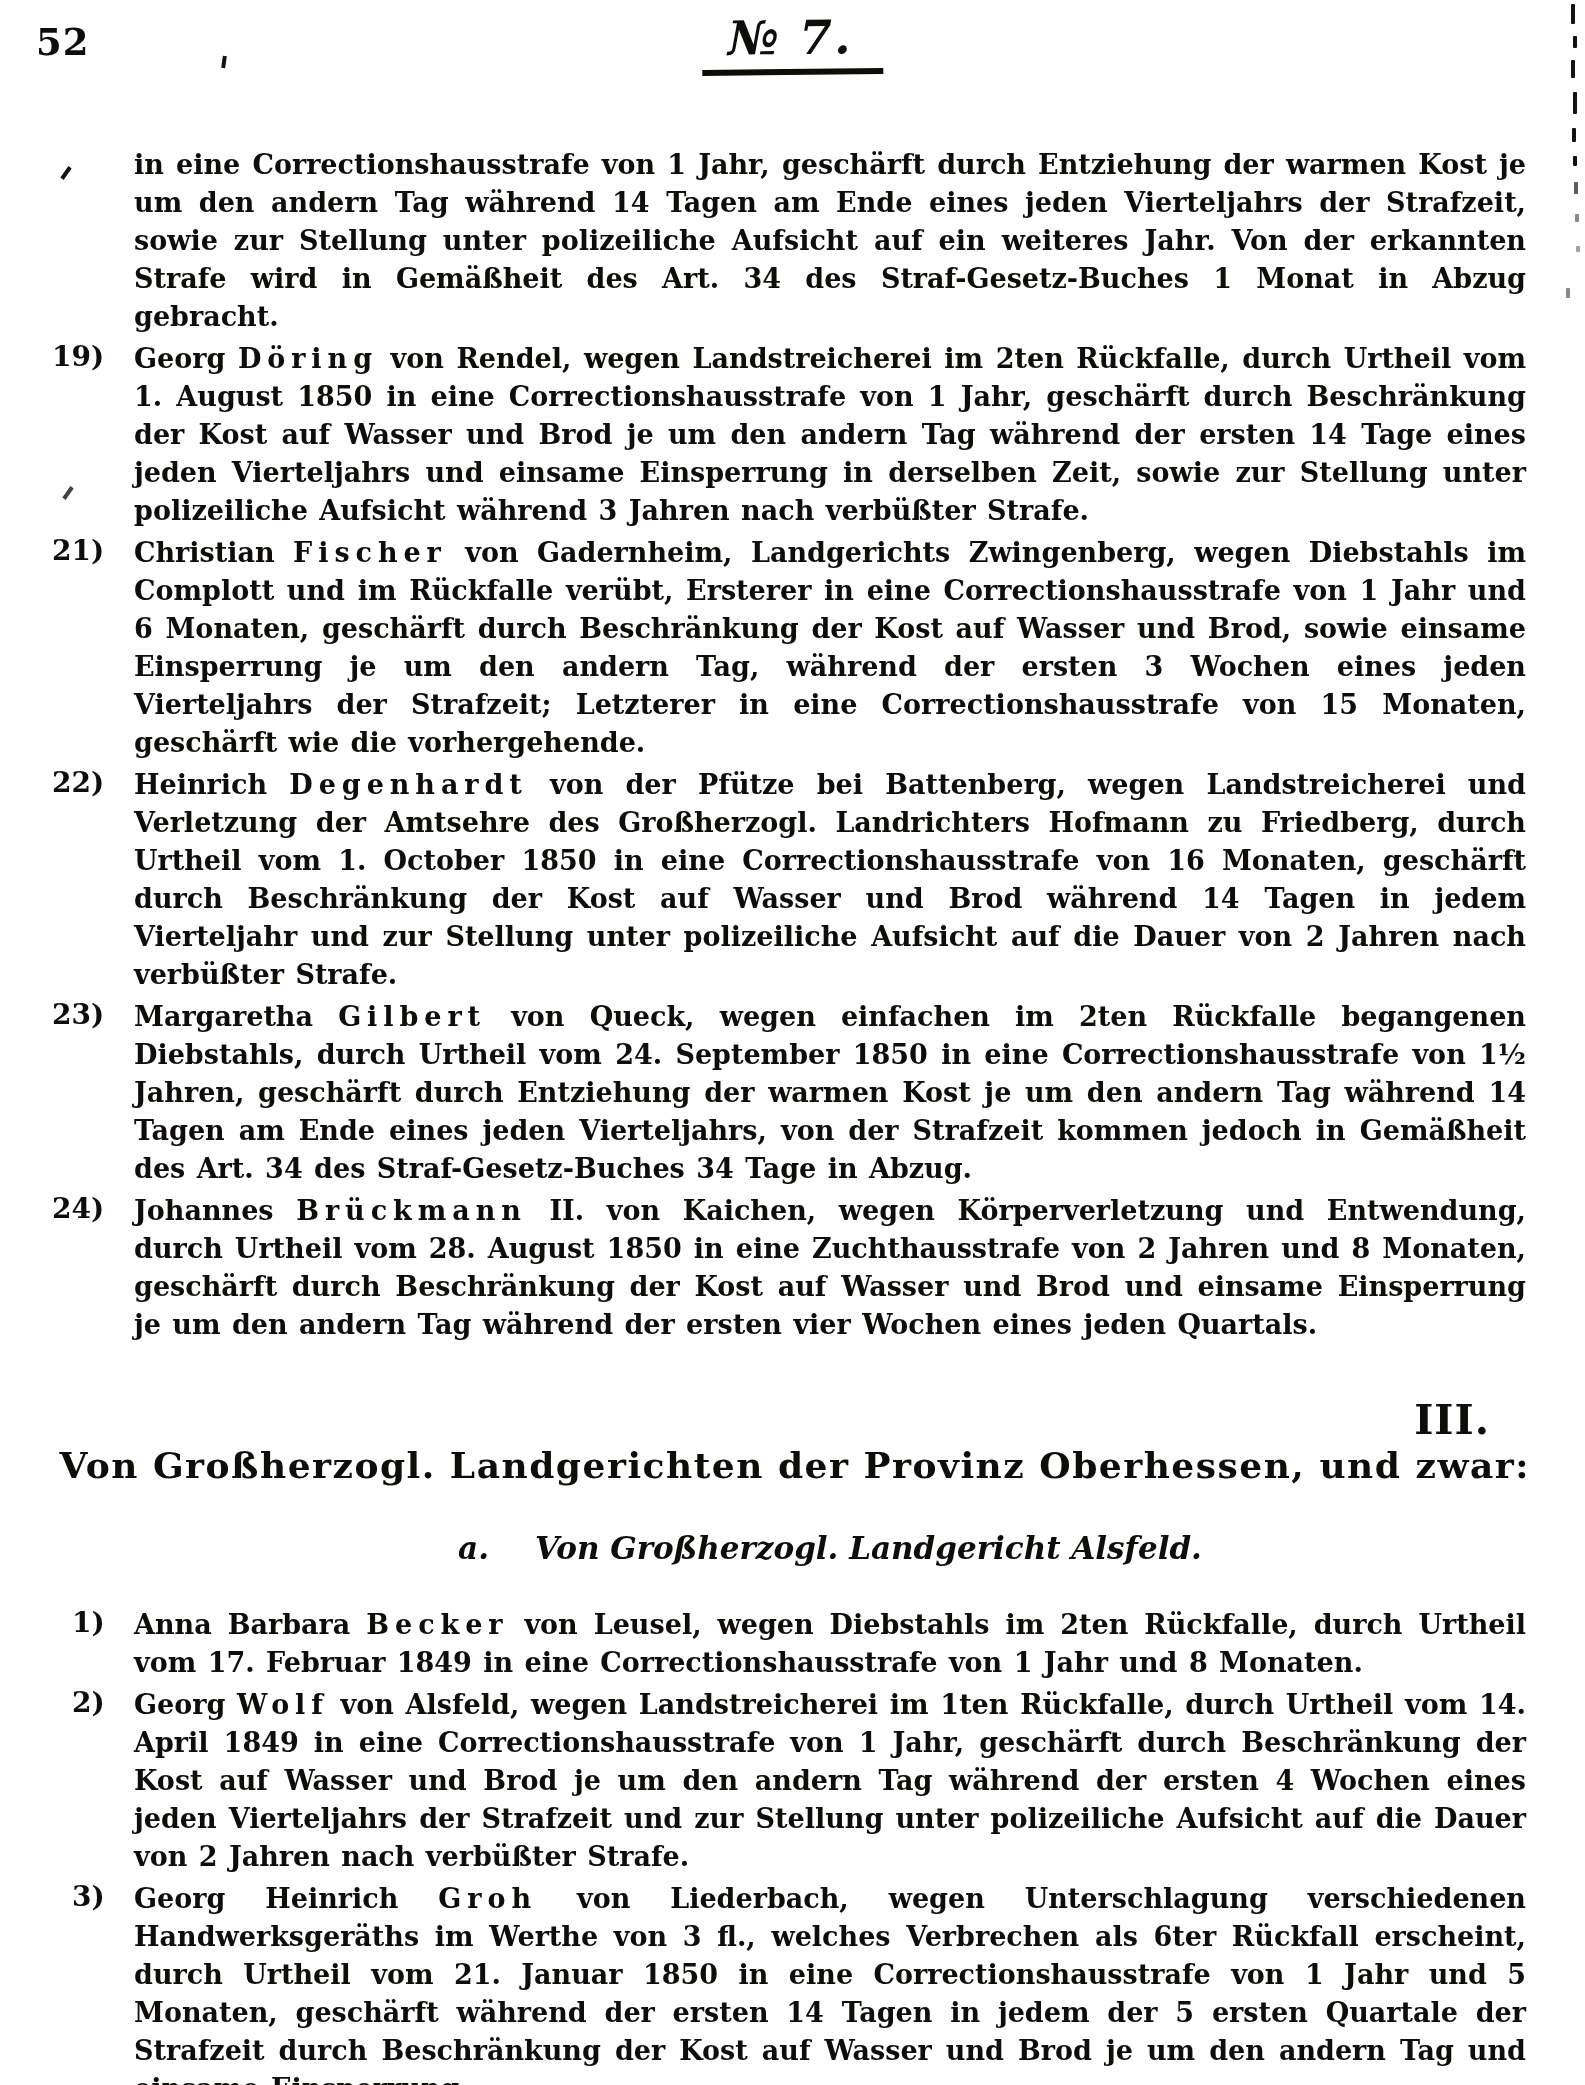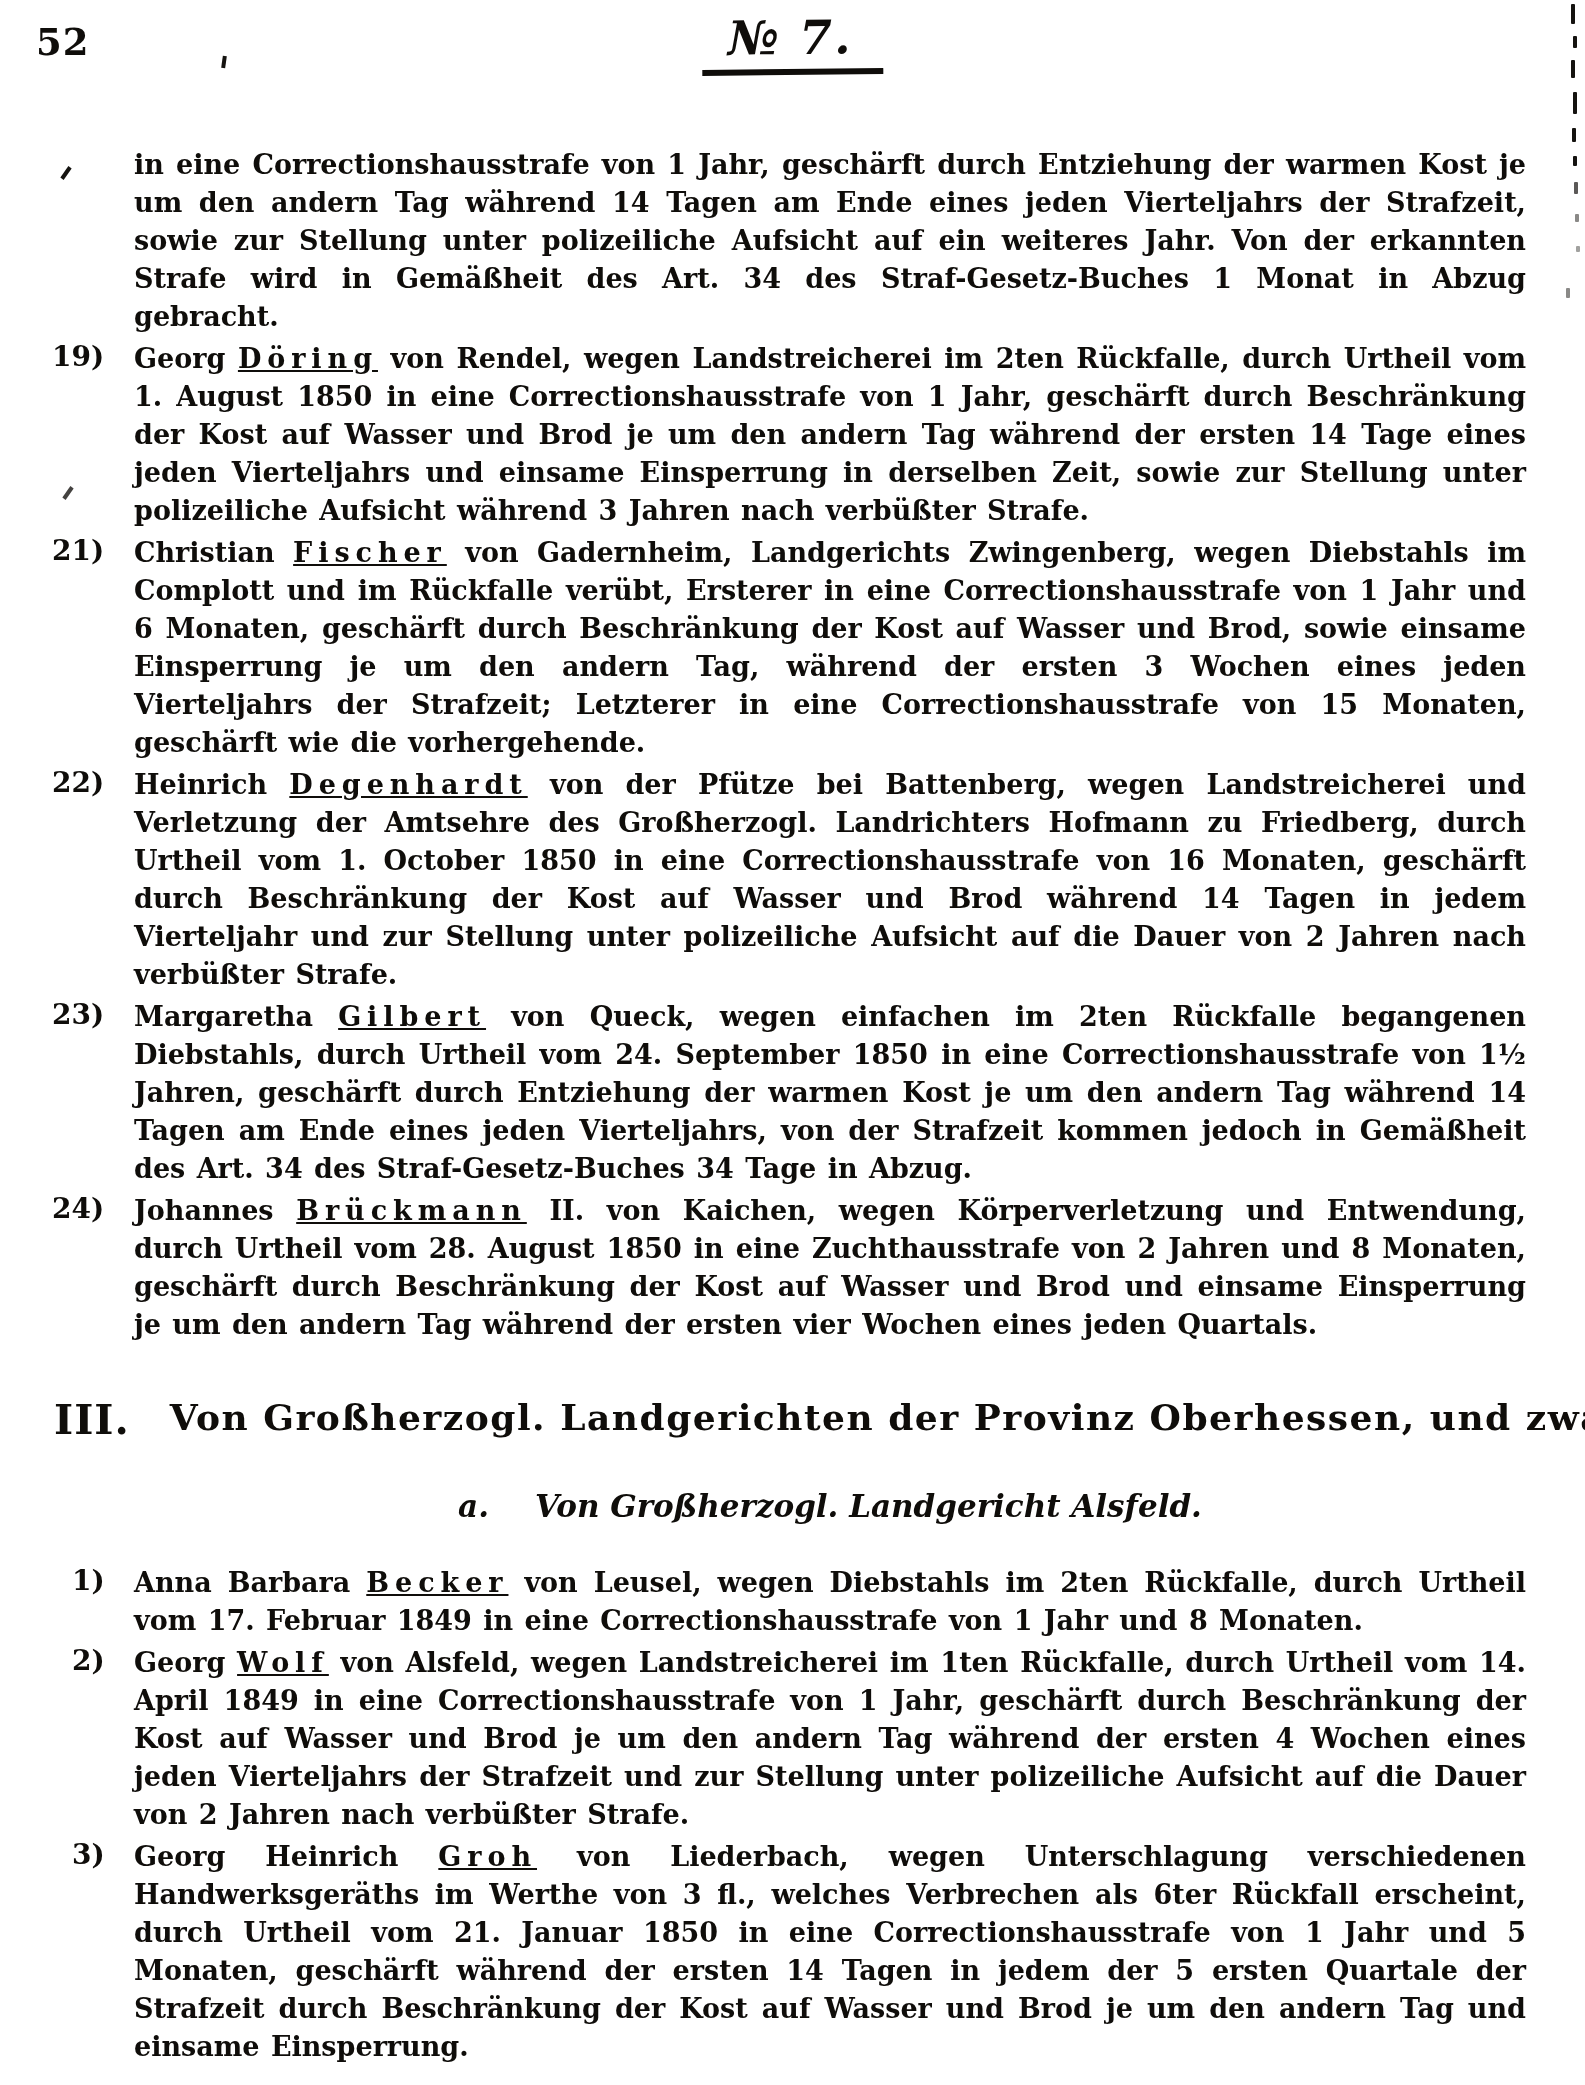--- a/index.html
+++ b/index.html
@@ -30,27 +30,28 @@
   .jtext {
     text-align: justify;
     font-size: 27px; line-height: 38px;
     margin: 4px;
     word-spacing: 2px;
   }
   .entry { position: relative; }
   .entry .num { position: absolute; top: 0; font-size: 28px; white-space: nowrap; }
   .dept .num   { left: -78px; }
   .sub  .num   { left: -58px; }
-  .sperr { letter-spacing: 0.22em; text-decoration: underline; }
+  .sperr { letter-spacing: 0.22em; }
 
   
   .sec-row {
-    display: flex; align-items: flex-start;
+    display: flex; align-items: flex-end;
     margin: 52px 0 44px -76px;
     white-space: nowrap;
+    flex-direction: column;
   }
   .sec-num { font-size: 41px; margin-right: 40px; letter-spacing: 1px; }
   .sec-title { font-size: 36px; letter-spacing: 1.5px; }
 
   .sub-row { text-align: center; font-size: 31px; margin: 0 0 40px 0; font-style: italic; }
   .sub-row .letter { margin-right: 46px; }
 
   
   .tick { position: absolute; background: #151310; width: 4px; border-radius: 1px; }
   .t1 { left: 1571px; top: 4px;   height: 20px; }

